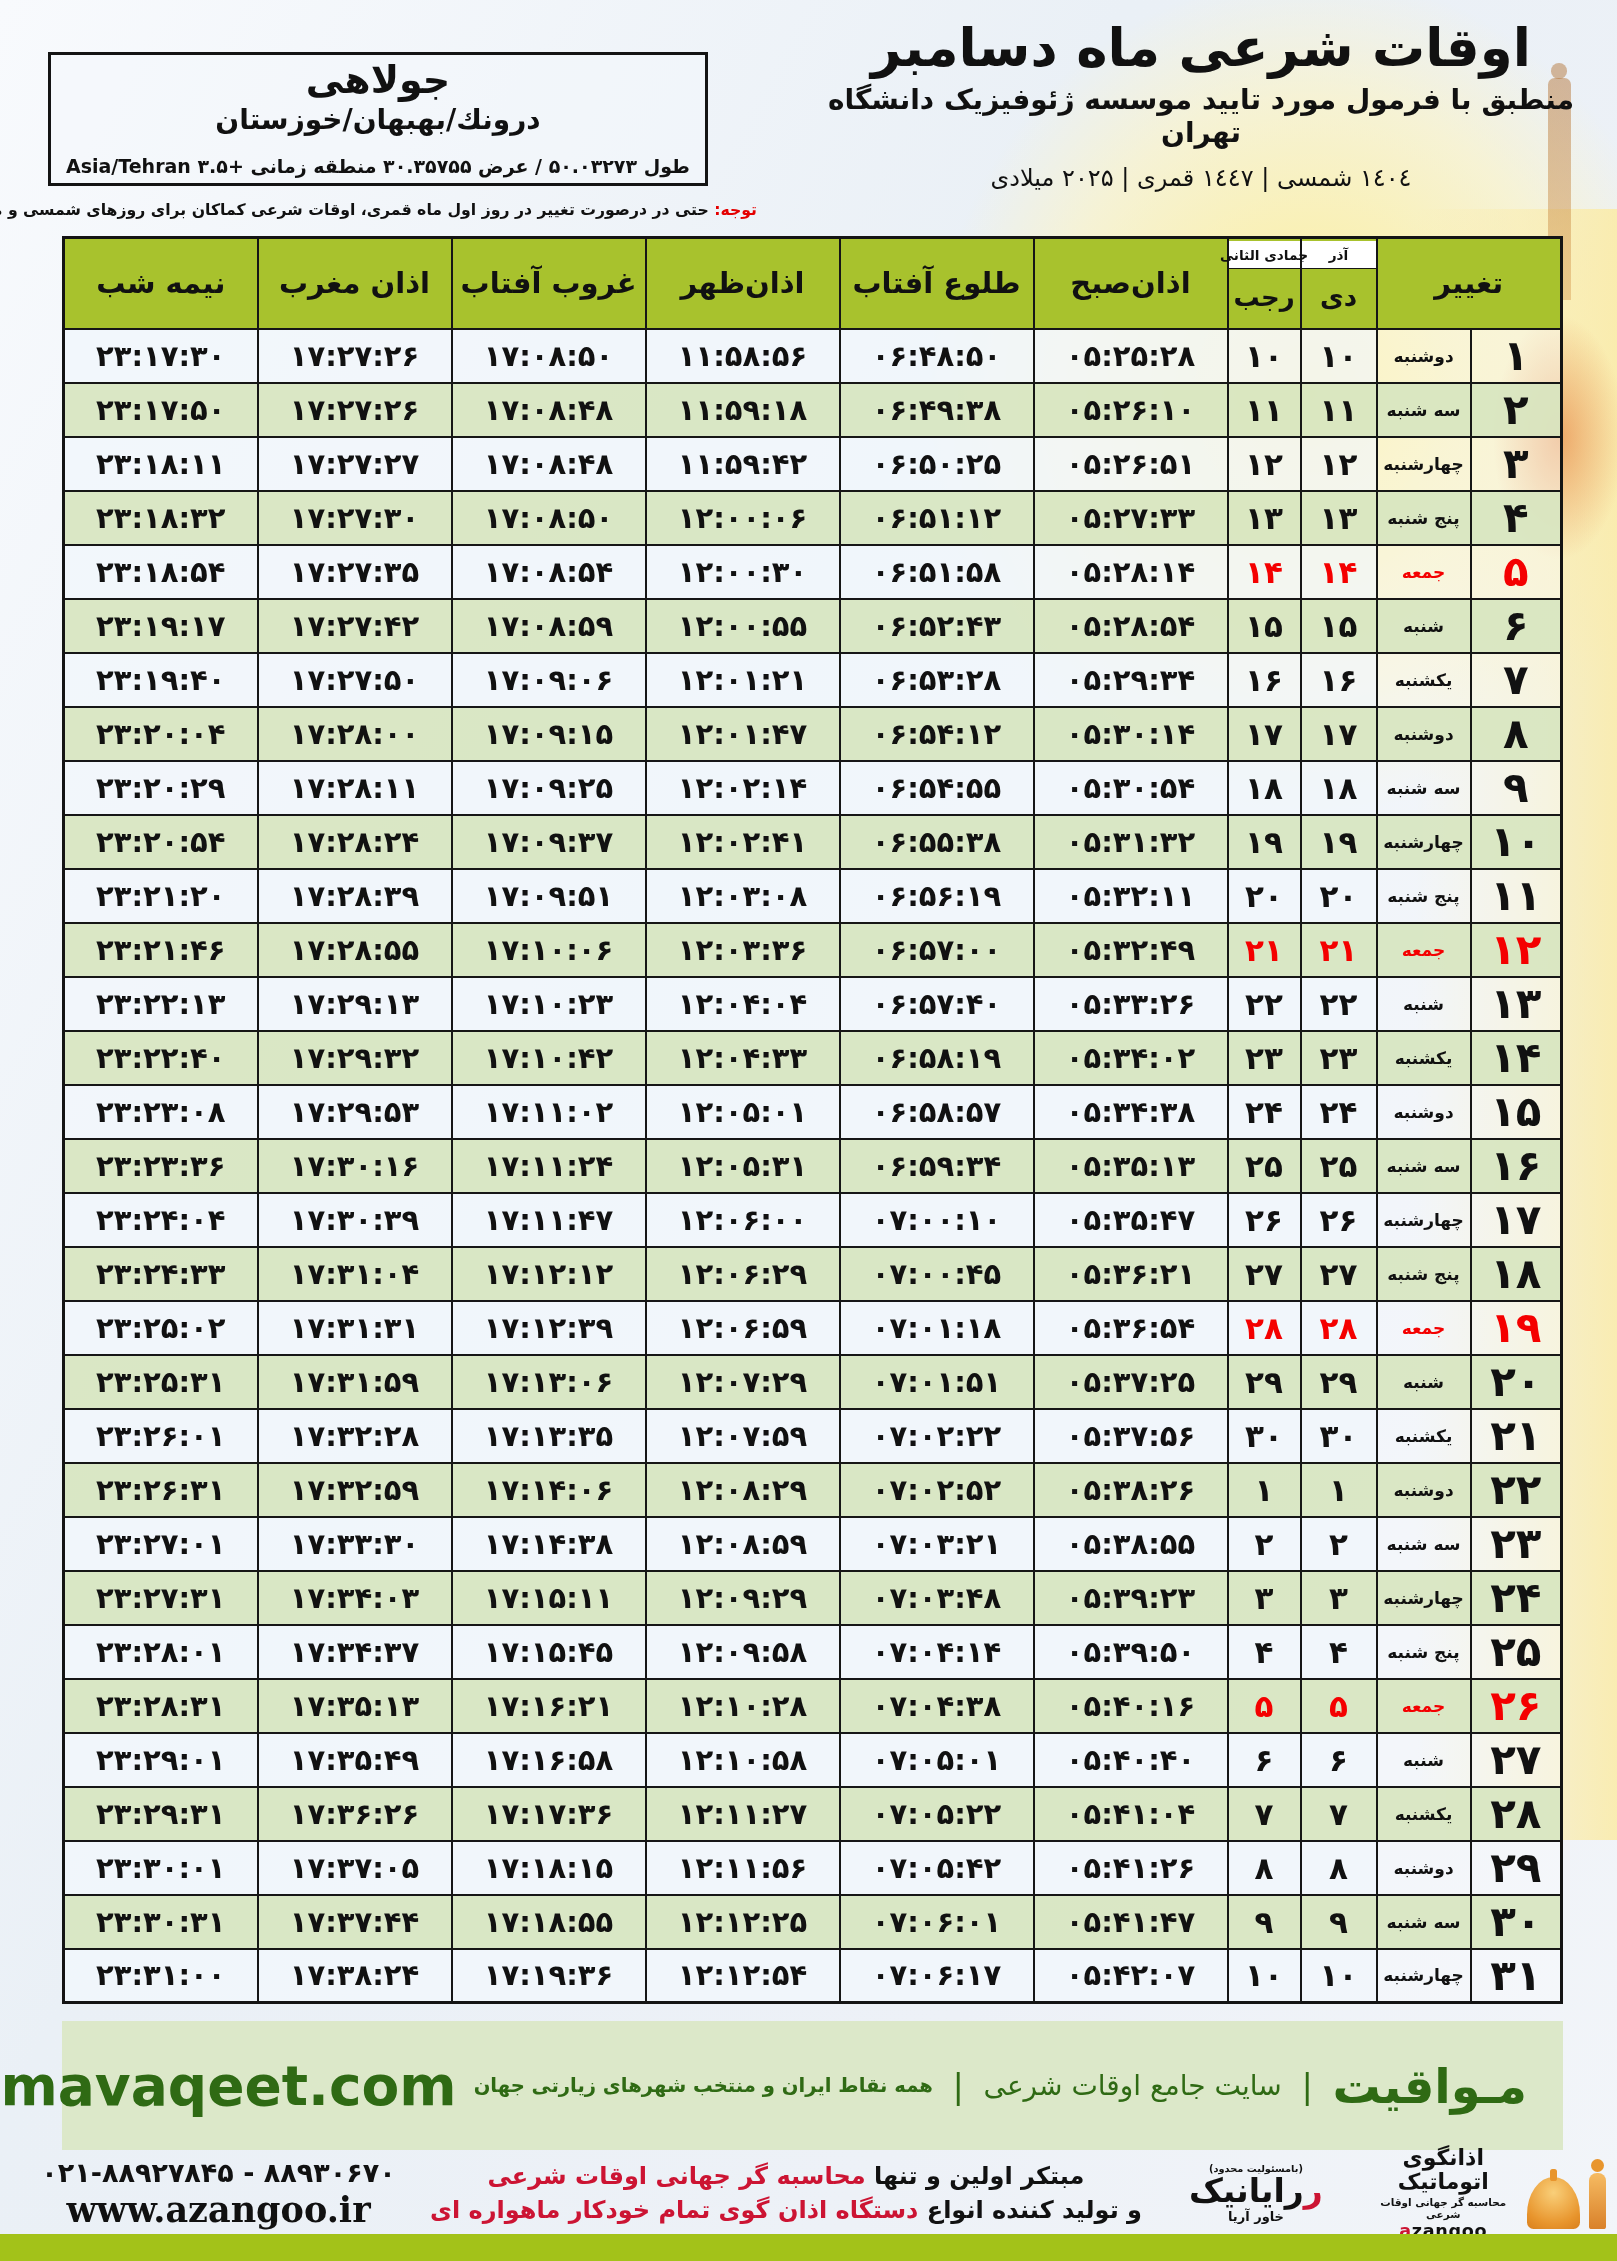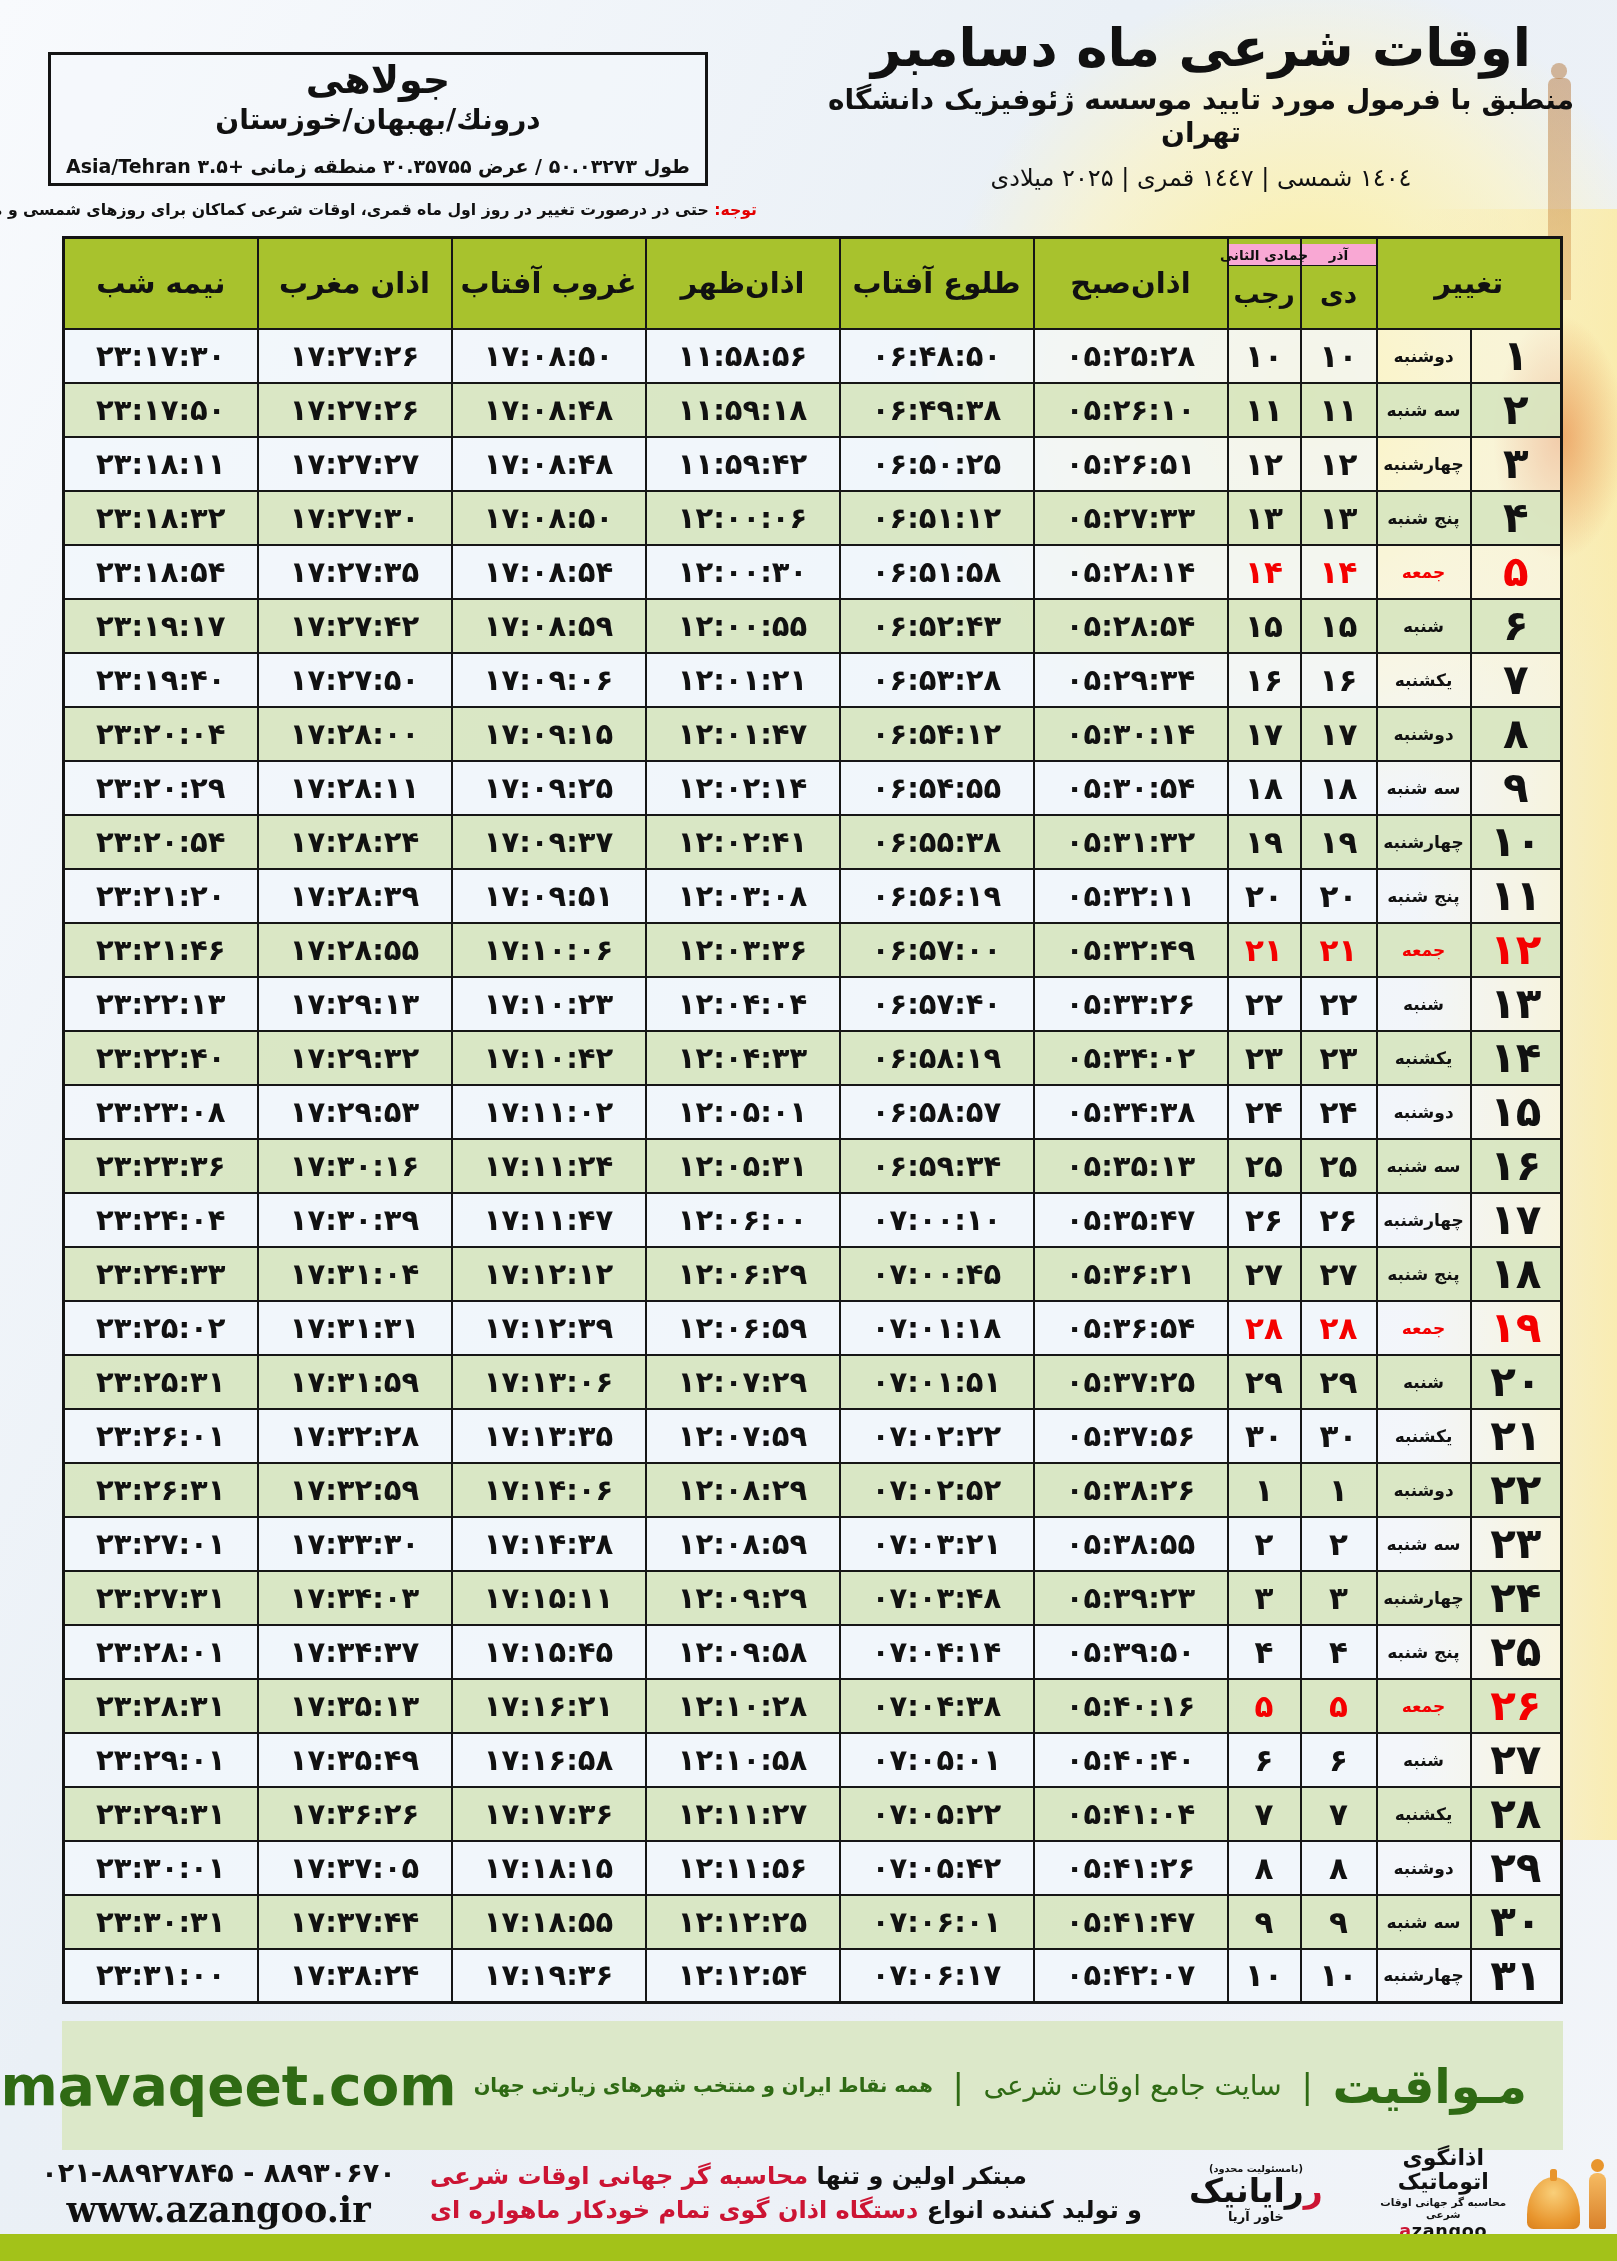--- a/index.html
+++ b/index.html
@@ -35,22 +35,22 @@
   .notice { position:absolute; left:26px; top:200px; width:731px; text-align:center; direction:rtl;
     font-size:15.7px; font-weight:700; white-space:nowrap; }
   .notice .notice-label { color:#e40000; }
   
   table.prayer { position:absolute; left:62px; top:236px; width:1501px;
     border-collapse:collapse; direction:rtl; table-layout:fixed;
     border:3.9px solid #141414; }
   .prayer th, .prayer td { border:2px solid #161616; text-align:center; vertical-align:middle; }
   .prayer thead th { background:#a8c22d; height:91px; font-size:29px; font-weight:700; padding:0; }
   .split-cell { padding:0 !important; }
-  .split-top { height:22px; display:flex; align-items:center; justify-content:center;
-    font-size:13.7px; font-weight:700; background:#f9a8d4; border-bottom:1.3px solid #161616; white-space:nowrap; overflow:visible; }
+  .split-top { height:28px; display:flex; align-items:center; justify-content:center;
+    font-size:13.7px; font-weight:700; background:#ffffff; border-bottom:1.3px solid #161616; white-space:nowrap; overflow:visible; }
   .split-bottom { height:56px; display:flex; align-items:center; justify-content:center;
     font-size:26px; font-weight:700; }
   .prayer tbody td { height:54px; font-weight:700; }
   .prayer tbody tr.white td { background:rgba(242,247,251,0.82); }
   .prayer tbody tr.green td { background:rgba(216,230,194,0.95); }
   .prayer tbody tr.white td.td-decnum,
   .prayer tbody tr.white td.td-weekday { background:rgba(248,251,253,0.45); }
   .td-time    { font-size:29px; }
   .td-num     { font-size:31px; }
   .td-weekday { font-size:17px; }
@@ -62,21 +62,21 @@
   .mav-brand { font-size:48px; font-weight:900; color:#2f6a14; }
   .mav-sep   { font-size:34px; font-weight:400; color:#2f6a14; margin:0 2.6px; }
   .mav-t1    { font-size:28px; font-weight:400; color:#2f6a14; }
   .mav-t2    { font-size:19.6px; font-weight:700; color:#2f6a14; }
   .mav-url   { margin-inline-start:auto; direction:ltr; font-size:55px; font-weight:900; color:#2f6a14; }
   .footer-bottom { position:absolute; left:0; top:2153px; width:1618px; height:81px;
     display:flex; align-items:center; padding:0 36px; gap:29px; }
   .contact-block { text-align:center; min-width:365px; }
   .contact-phone { direction:ltr; font-size:27px; font-weight:700; letter-spacing:0.7px; }
   .contact-url   { direction:ltr; font-family:"DejaVu Serif", serif; font-size:35px; font-weight:700; margin-top:1.3px; }
-  .ad-text { flex:1; direction:rtl; text-align:left; font-size:24px; font-weight:700; line-height:1.4; white-space:nowrap; }
+  .ad-text { flex:1; direction:rtl; text-align:center; font-size:24px; font-weight:700; line-height:1.4; white-space:nowrap; }
   .ad-red { color:#cc1433; }
   .rayanik-block { direction:rtl; text-align:center; min-width:170px; }
   .rayanik-tiny { font-size:9.8px; font-weight:700; }
   .rayanik-main { font-size:33px; font-weight:900; line-height:1.05; }
   .rayanik-main .r-red { color:#cc1433; }
   .rayanik-sub  { font-size:13px; font-weight:700; }
   .azangoo-block { direction:rtl; display:flex; align-items:center; gap:10.4px; min-width:248px; }
   .dome-icon { position:relative; width:91px; height:70px; flex:0 0 auto; }
   .dome { position:absolute; left:0; bottom:0; width:53px; height:52px;
     background:radial-gradient(circle at 50% 30%, #f9cf79, #e8952d 70%, #d97f1d);

